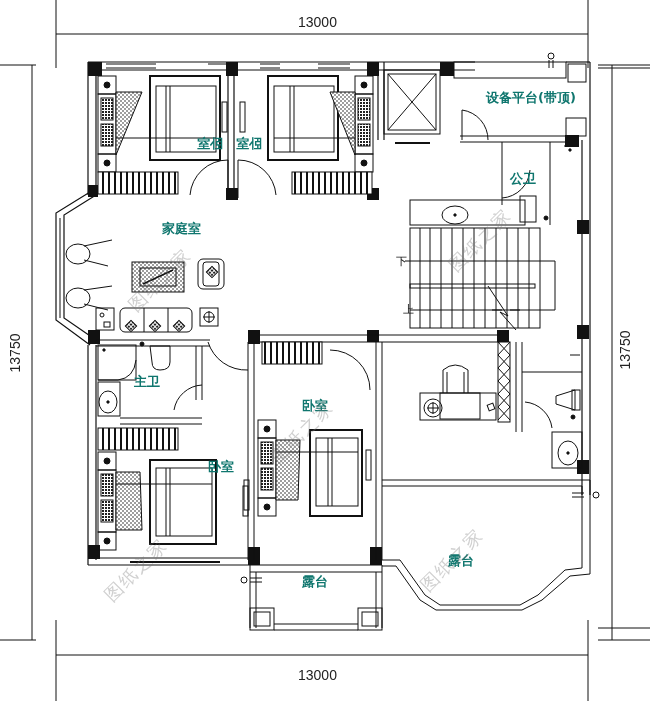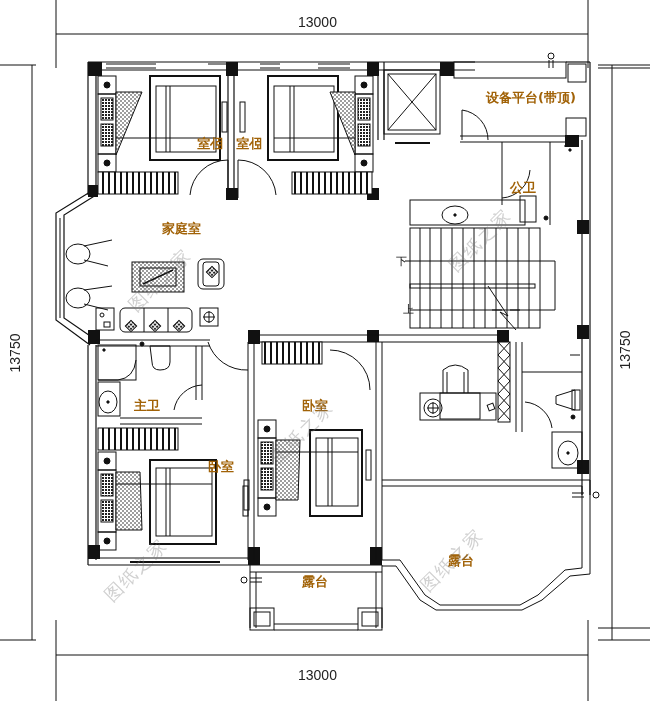--- a/index.html
+++ b/index.html
@@ -1,18 +1,18 @@
 <!DOCTYPE html>
 <html><head>
 <meta charset="utf-8">
 <style>
   html, body { margin: 0; padding: 0; background: #ffffff; }
   body { width: 650px; height: 701px; overflow: hidden; font-family: "DejaVu Sans", sans-serif; }
   #plan { position: absolute; left: 0; top: 0; width: 650px; height: 701px; }
-  .lbl { position: absolute; font-family: "DejaVu Sans", sans-serif; font-size: 13px; font-weight: bold; color: #a16207; white-space: nowrap; }
+  .lbl { position: absolute; font-family: "DejaVu Sans", sans-serif; font-size: 13px; font-weight: bold; color: #0f766e; white-space: nowrap; }
   .dim { position: absolute; font-family: "Liberation Sans", sans-serif; font-size: 14px; color: #222; white-space: nowrap; }
   .dim.v { transform: rotate(-90deg); transform-origin: center center; }
   .small { position: absolute; font-family: "DejaVu Sans", sans-serif; font-size: 11px; color: #111; }
   .wm { position: absolute; font-family: "DejaVu Sans", sans-serif; font-size: 18px; color: rgba(120,120,120,0.35); transform: rotate(-45deg); white-space: nowrap; letter-spacing: 2px; }
   .mirror { transform: scaleX(-1); display: inline-block; }
 </style>
 </head>
 <body>
 
 <svg id="plan" viewBox="0 0 650 701" xmlns="http://www.w3.org/2000/svg">
@@ -360,23 +360,23 @@
 </svg>
 
 <div class="dim" style="left:298px; top:14px;">13000</div>
 <div class="dim" style="left:298px; top:667px;">13000</div>
 <div class="dim v" style="left:-4px; top:345px;">13750</div>
 <div class="dim v" style="left:606px; top:342px;">13750</div>
 
 <div class="lbl" style="left:197px; top:135px;"><span class="mirror">卧室</span></div>
 <div class="lbl" style="left:236px; top:135px;"><span class="mirror">卧室</span></div>
 <div class="lbl" style="left:486px; top:89px;">设备平台(带顶)</div>
-<div class="lbl" style="left:510px; top:179px;">公卫</div>
+<div class="lbl" style="left:510px; top:170px;">公卫</div>
 <div class="lbl" style="left:162px; top:220px;">家庭室</div>
-<div class="lbl" style="left:134px; top:397px;">主卫</div>
+<div class="lbl" style="left:134px; top:373px;">主卫</div>
 <div class="lbl" style="left:302px; top:397px;">卧室</div>
 <div class="lbl" style="left:208px; top:458px;">卧室</div>
 <div class="lbl" style="left:302px; top:573px;">露台</div>
 <div class="lbl" style="left:448px; top:552px;">露台</div>
 
 <div class="small" style="left:396px; top:254px;">下</div>
 <div class="small" style="left:403px; top:302px;">上</div>
 
 <div class="wm" style="left:120px; top:268px;">图纸之家</div>
 <div class="wm" style="left:440px; top:228px;">图纸之家</div>

